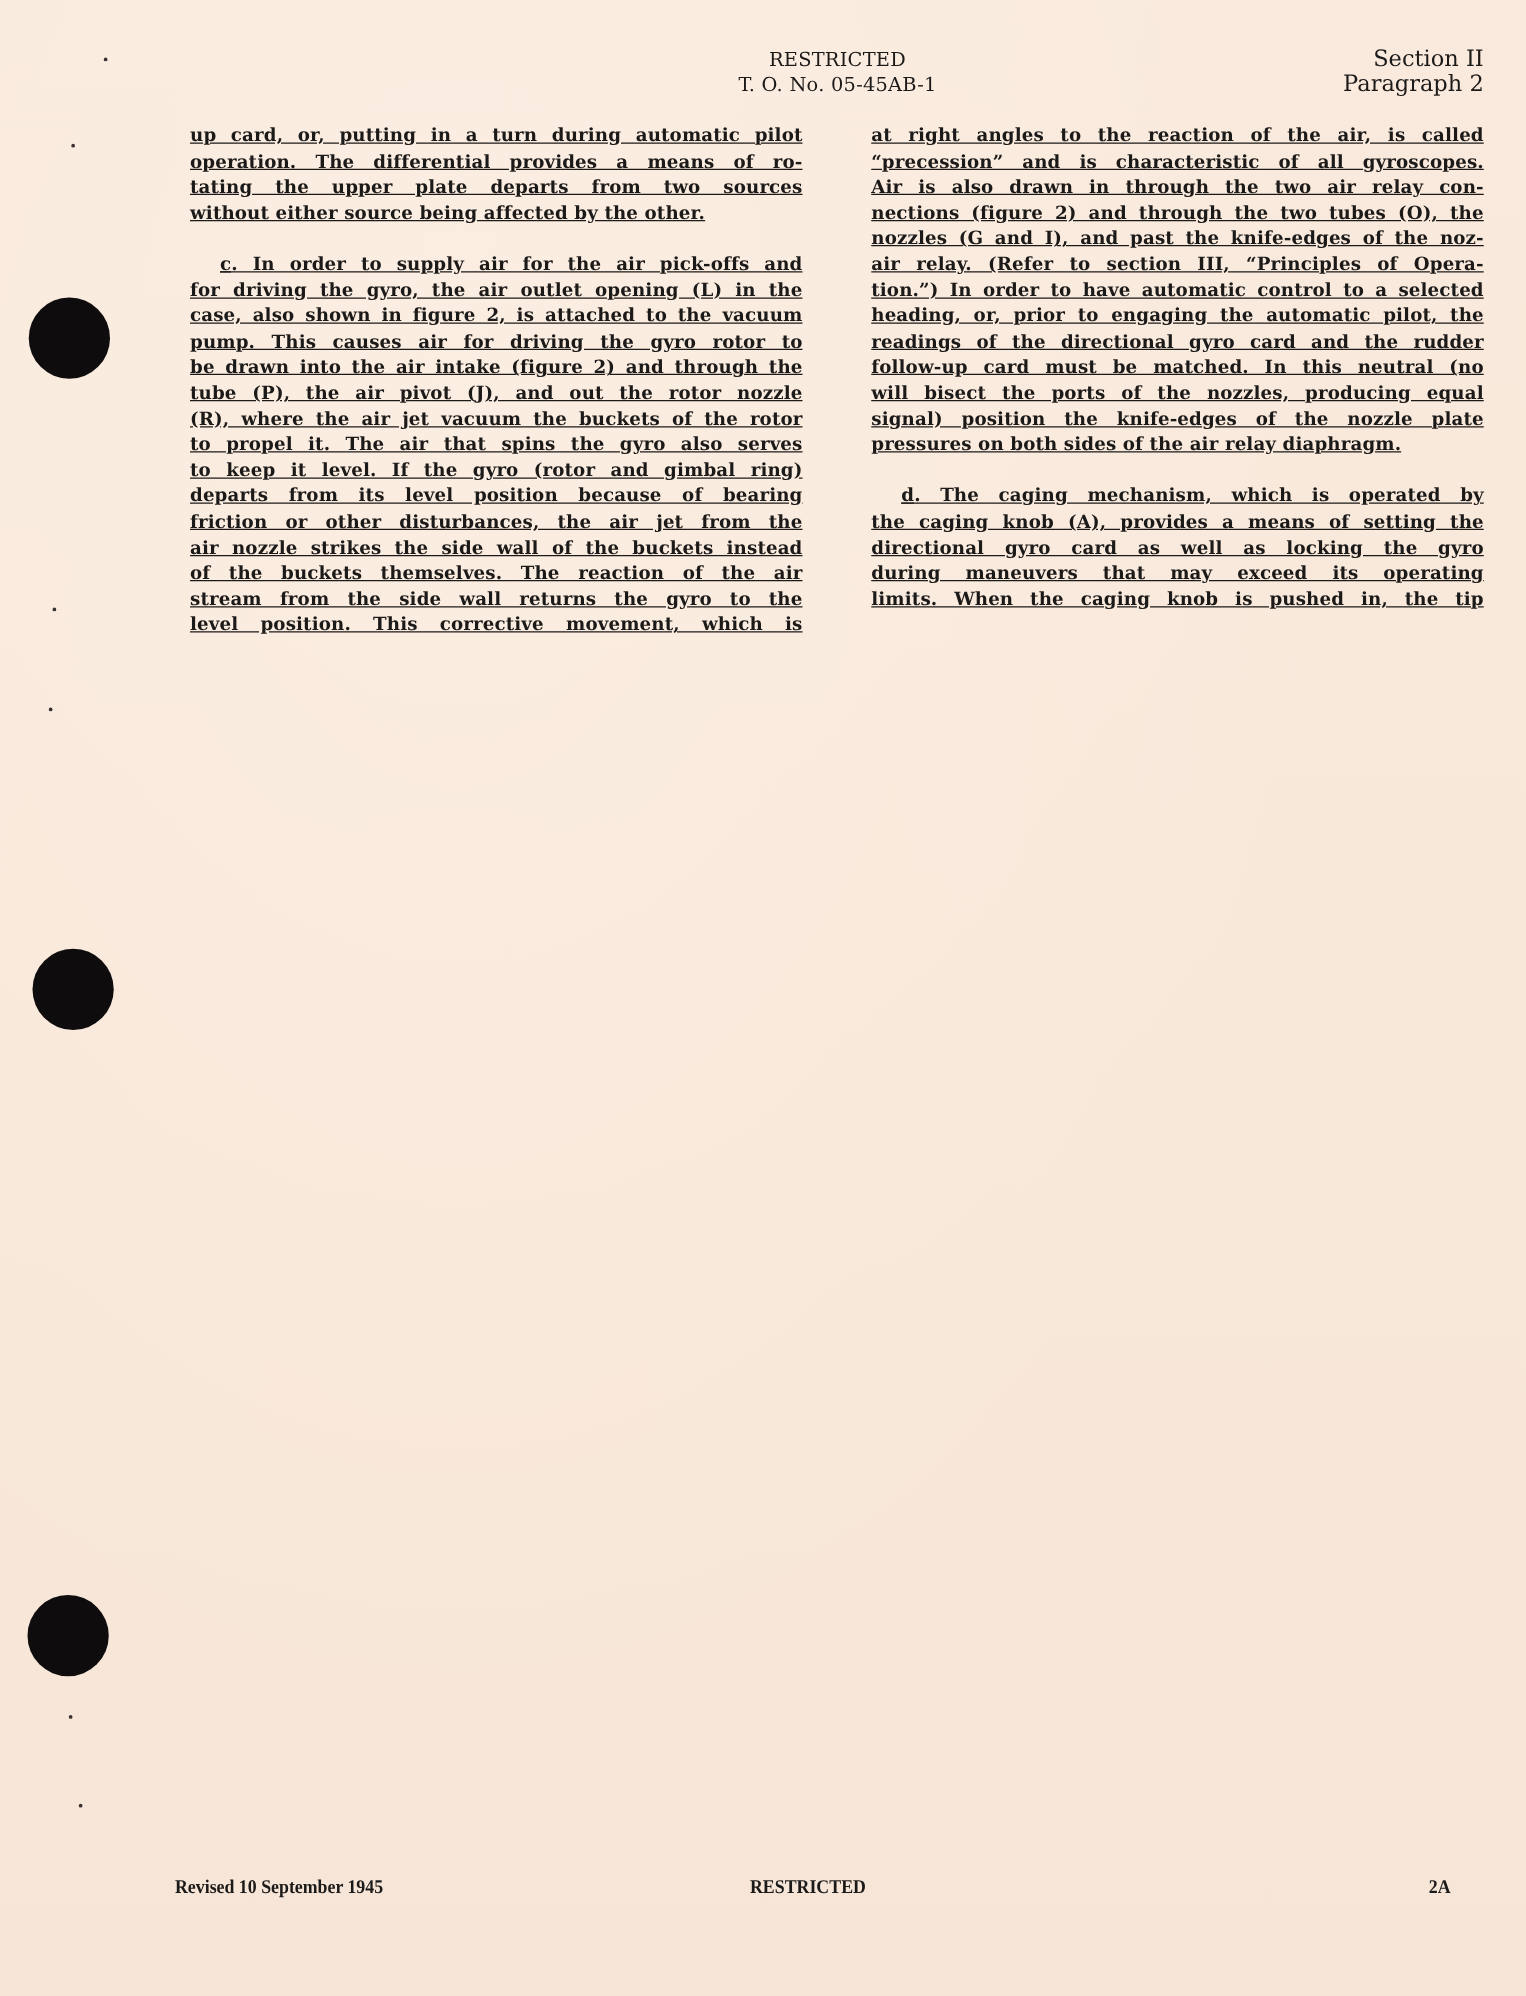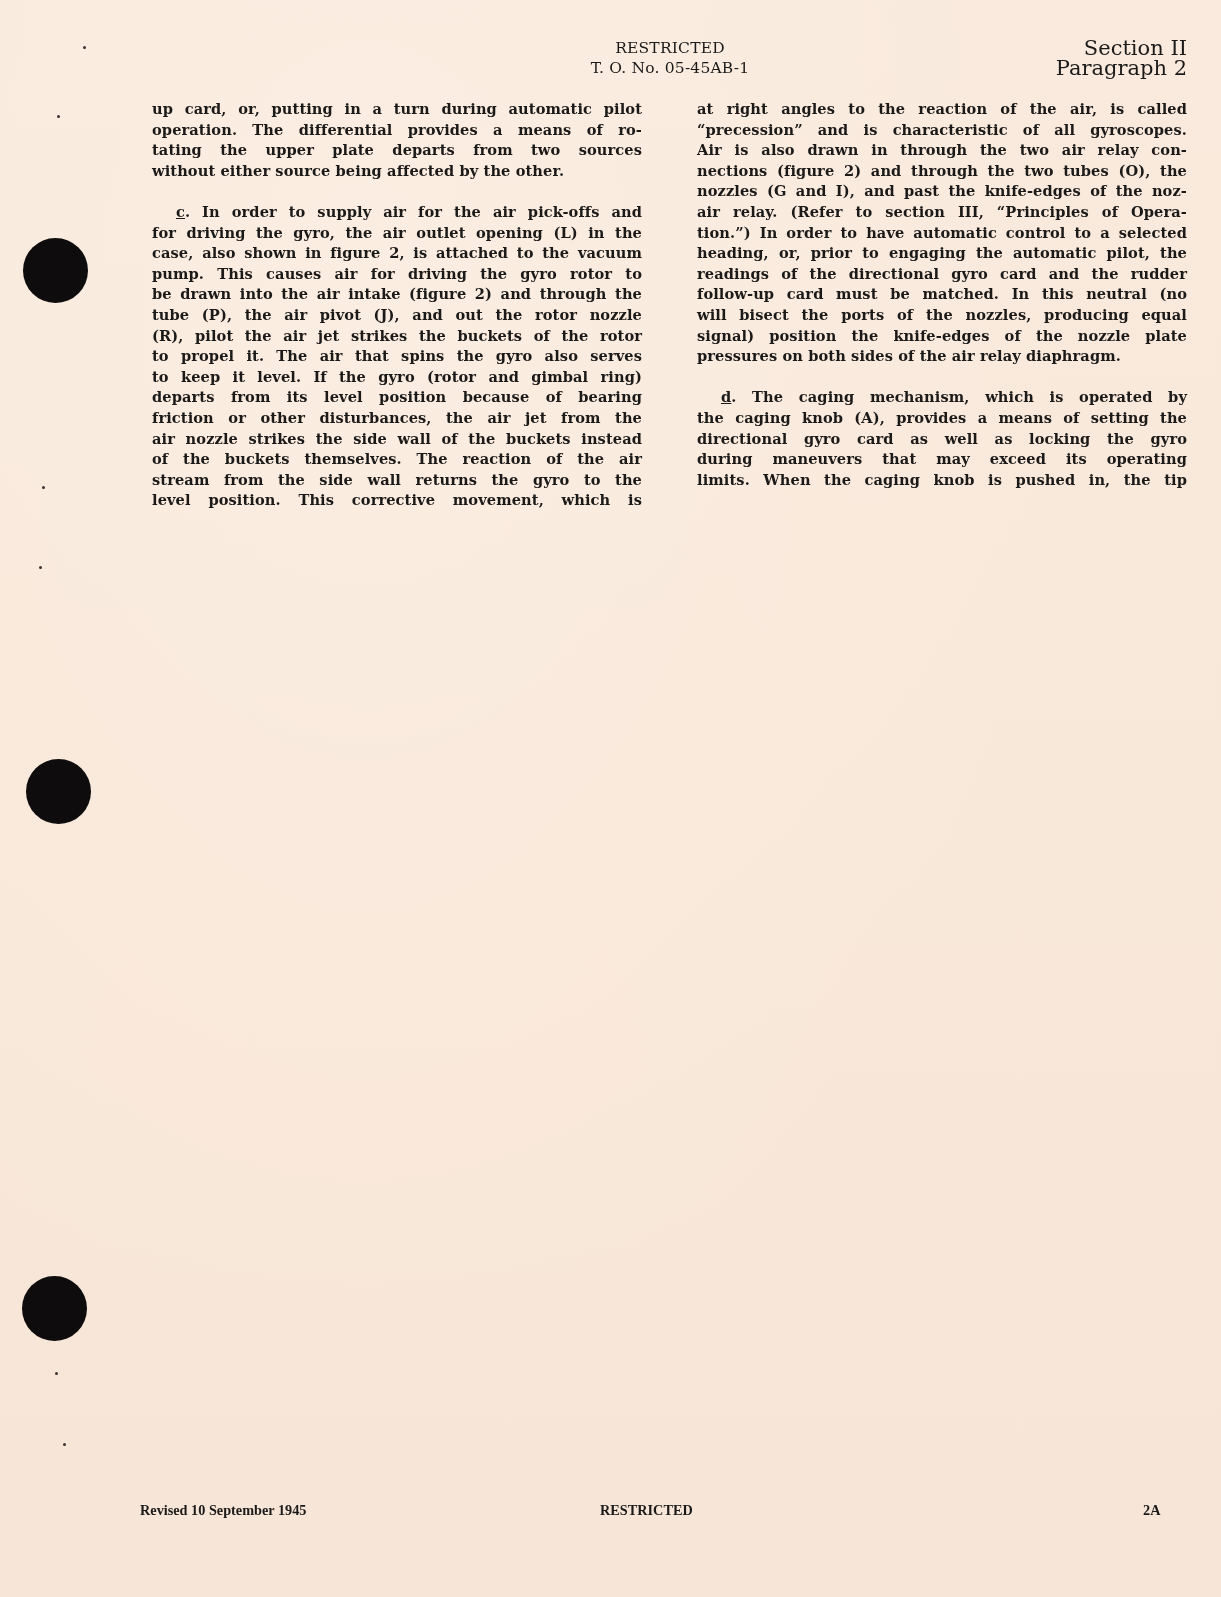--- a/index.html
+++ b/index.html
@@ -44,30 +44,31 @@
       text-align: center;
       font-size: 15.5px;
       line-height: 20px;
       letter-spacing: 0.2px;
     }
     .header-right {
       position: absolute;
       right: 34px;
       top: 38px;
       text-align: right;
-      font-size: 21px;
+      font-size: 18px;
       line-height: 20px;
     }
     .column {
       position: absolute;
       top: 99px;
       font-size: 14.6px;
       line-height: 20.6px;
       font-weight: bold;
       letter-spacing: 0.1px;
+      text-decoration: underline;
     }
     .col-left { left: 152px; width: 490px; }
     .col-right { left: 697px; width: 490px; }
     .line {
       display: block;
       white-space: nowrap;
       text-align: justify;
       text-align-last: justify;
       height: 20.6px;
       overflow: visible;
@@ -134,21 +135,21 @@
     <span class="line last">without either source being affected by the other.</span>
   </div>
   <span class="para-gap"></span>
   <div>
     <span class="line indent"><span class="underline">c</span><span>. In order to supply air for the air pick-offs and</span></span>
     <span class="line">for driving the gyro, the air outlet opening (L) in the</span>
     <span class="line">case, also shown in figure 2, is attached to the vacuum</span>
     <span class="line">pump.  This causes air for driving the gyro rotor to</span>
     <span class="line">be drawn into the air intake (figure 2) and through the</span>
     <span class="line">tube (P), the air pivot (J), and out the rotor nozzle</span>
-    <span class="line">(R), pilot the air jet strikes the buckets of the rotor</span>
+    <span class="line">(R), where the air jet vacuum the buckets of the rotor</span>
     <span class="line">to propel it.  The air that spins the gyro also serves</span>
     <span class="line">to keep it level.  If the gyro (rotor and gimbal ring)</span>
     <span class="line">departs from its level position because of bearing</span>
     <span class="line">friction or other disturbances, the air jet from the</span>
     <span class="line">air nozzle strikes the side wall of the buckets instead</span>
     <span class="line">of the buckets themselves.  The reaction of the air</span>
     <span class="line">stream from the side wall returns the gyro to the</span>
     <span class="line">level position.  This corrective movement, which is</span>
   </div>
 </div>

